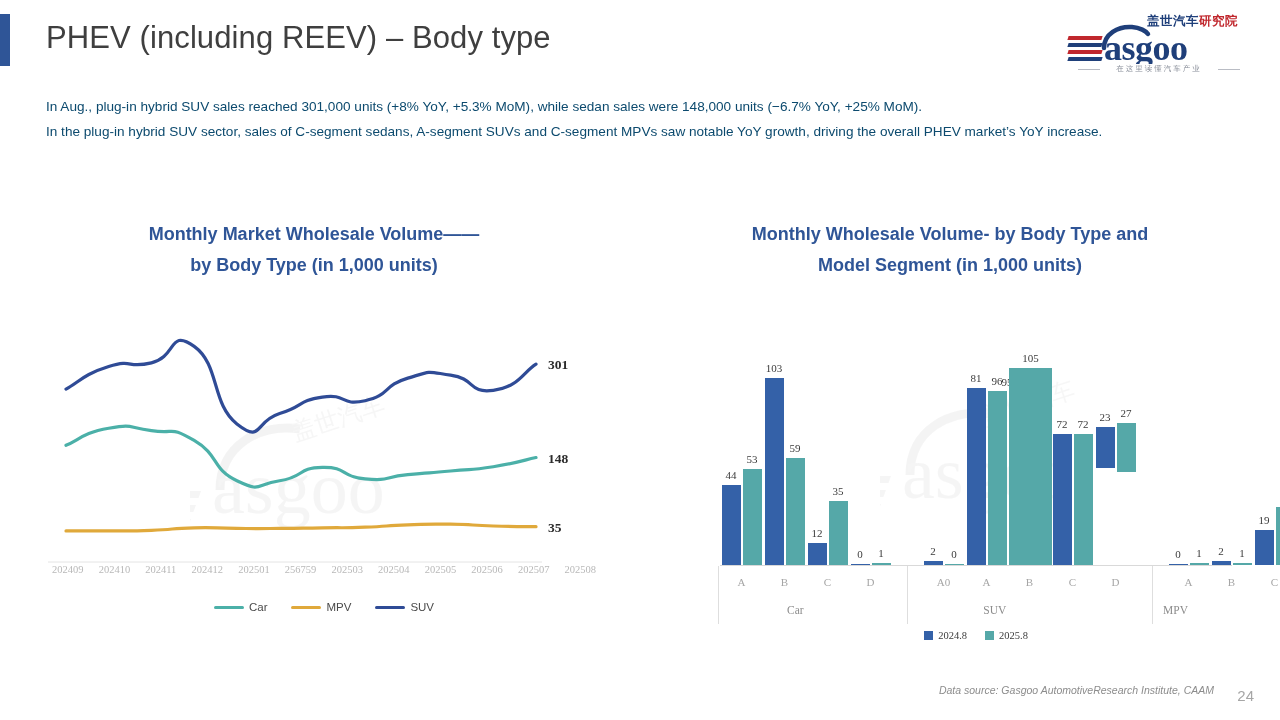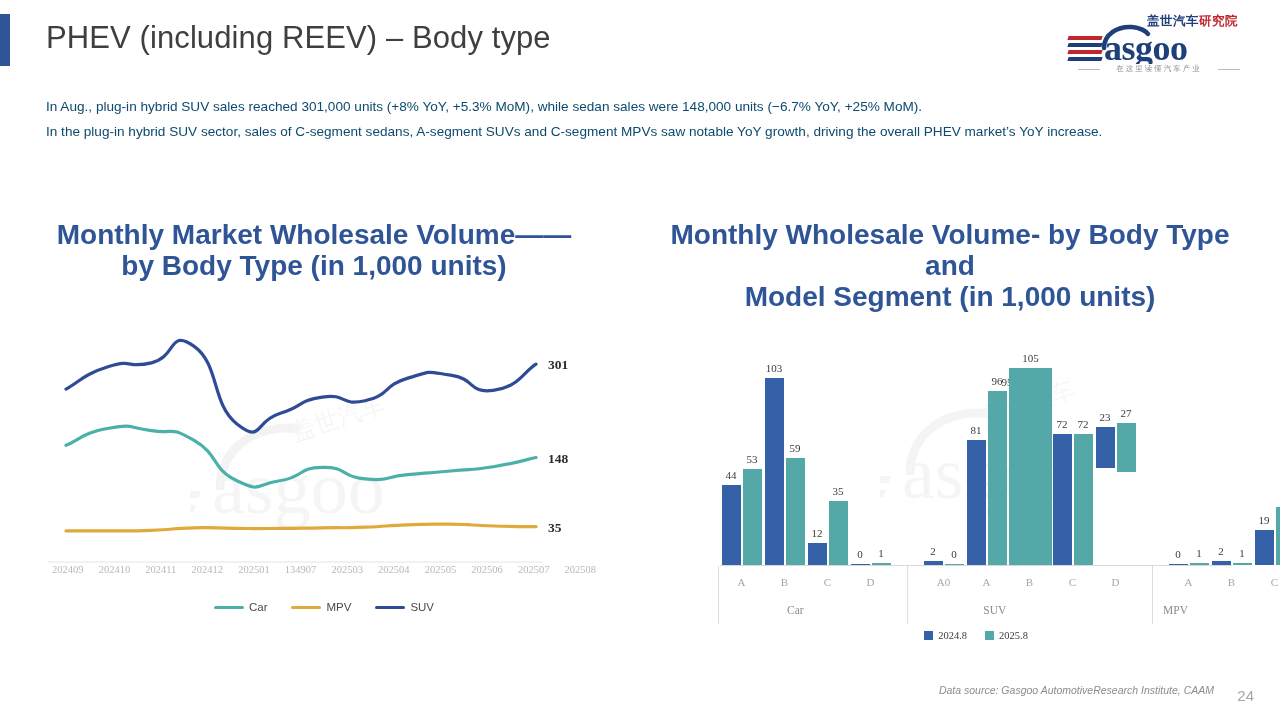--- a/index.html
+++ b/index.html
@@ -121,21 +121,21 @@
     line-height: 25px;
     color: #0c4a6e;
   }
   .lede p { margin: 0; }
 
   
   .panel-title {
     position: absolute;
     text-align: center;
     color: #2f5597;
-    font-size: 28px;
+    font-size: 18px;
     font-weight: bold;
     line-height: 31px;
   }
   #panel-left-title  { left: 44px;  top: 219px; width: 540px; }
   #panel-right-title { left: 650px; top: 219px; width: 600px; }
 
   
   .linechart {
     position: absolute;
     left: 44px;
@@ -403,21 +403,21 @@
         <text x="504" y="146.55555555555557" font-family="Liberation Serif, serif" font-size="13.5" font-weight="bold" fill="#2b2b2b">148</text>
         <path d="M22.00,214.89 C34.82,214.89 39.09,215.07 64.73,214.89 C90.36,214.71 81.82,215.19 107.45,214.28 C133.09,213.36 124.55,212.38 150.18,211.83 C175.82,211.28 167.27,212.26 192.91,212.44 C218.55,212.63 210.00,212.63 235.64,212.44 C261.27,212.26 252.73,212.20 278.36,211.83 C304.00,211.47 295.45,212.14 321.09,211.22 C346.73,210.31 338.18,209.69 363.82,208.78 C389.45,207.86 380.91,207.80 406.55,208.17 C432.18,208.53 423.64,209.27 449.27,210.00 C474.91,210.73 479.18,210.43 492.00,210.61" fill="none" stroke="#e0a93b" stroke-width="3.2" stroke-linecap="round" stroke-linejoin="round"></path>
         <text x="504" y="215.61111111111111" font-family="Liberation Serif, serif" font-size="13.5" font-weight="bold" fill="#2b2b2b">35</text>
       </svg>
     <div class="lc-xaxis">
         <span>202409</span>
         <span>202410</span>
         <span>202411</span>
         <span>202412</span>
         <span>202501</span>
-        <span>134907</span>
+        <span>256759</span>
         <span>202503</span>
         <span>202504</span>
         <span>202505</span>
         <span>202506</span>
         <span>202507</span>
         <span>202508</span>
       </div>
     <div class="lc-legend">
         <div class="item">
           <span class="swatch" style="background: rgb(75, 176, 168);"></span>
@@ -473,21 +473,21 @@
         <div class="bc-group" style="margin-right: 30px;">
           <div class="bc-pair" style="width: 43px;">
             <div class="bc-bar" style="height: 3.63478px;">
               <span class="val">2</span>
             </div>
             <div class="bc-bar teal" style="height: 1.5px;">
               <span class="val">0</span>
             </div>
           </div>
           <div class="bc-pair" style="width: 43px;">
-            <div class="bc-bar" style="height: 125px;">
+            <div class="bc-bar" style="height: 177px;">
               <span class="val">81</span>
             </div>
             <div class="bc-bar teal" style="height: 174.47px;">
               <span class="val">96</span>
             </div>
           </div>
           <div class="bc-pair" style="width: 43px;">
             <div class="bc-bar" style="height: 172.652px;">
               <span class="val">95</span>
             </div>

